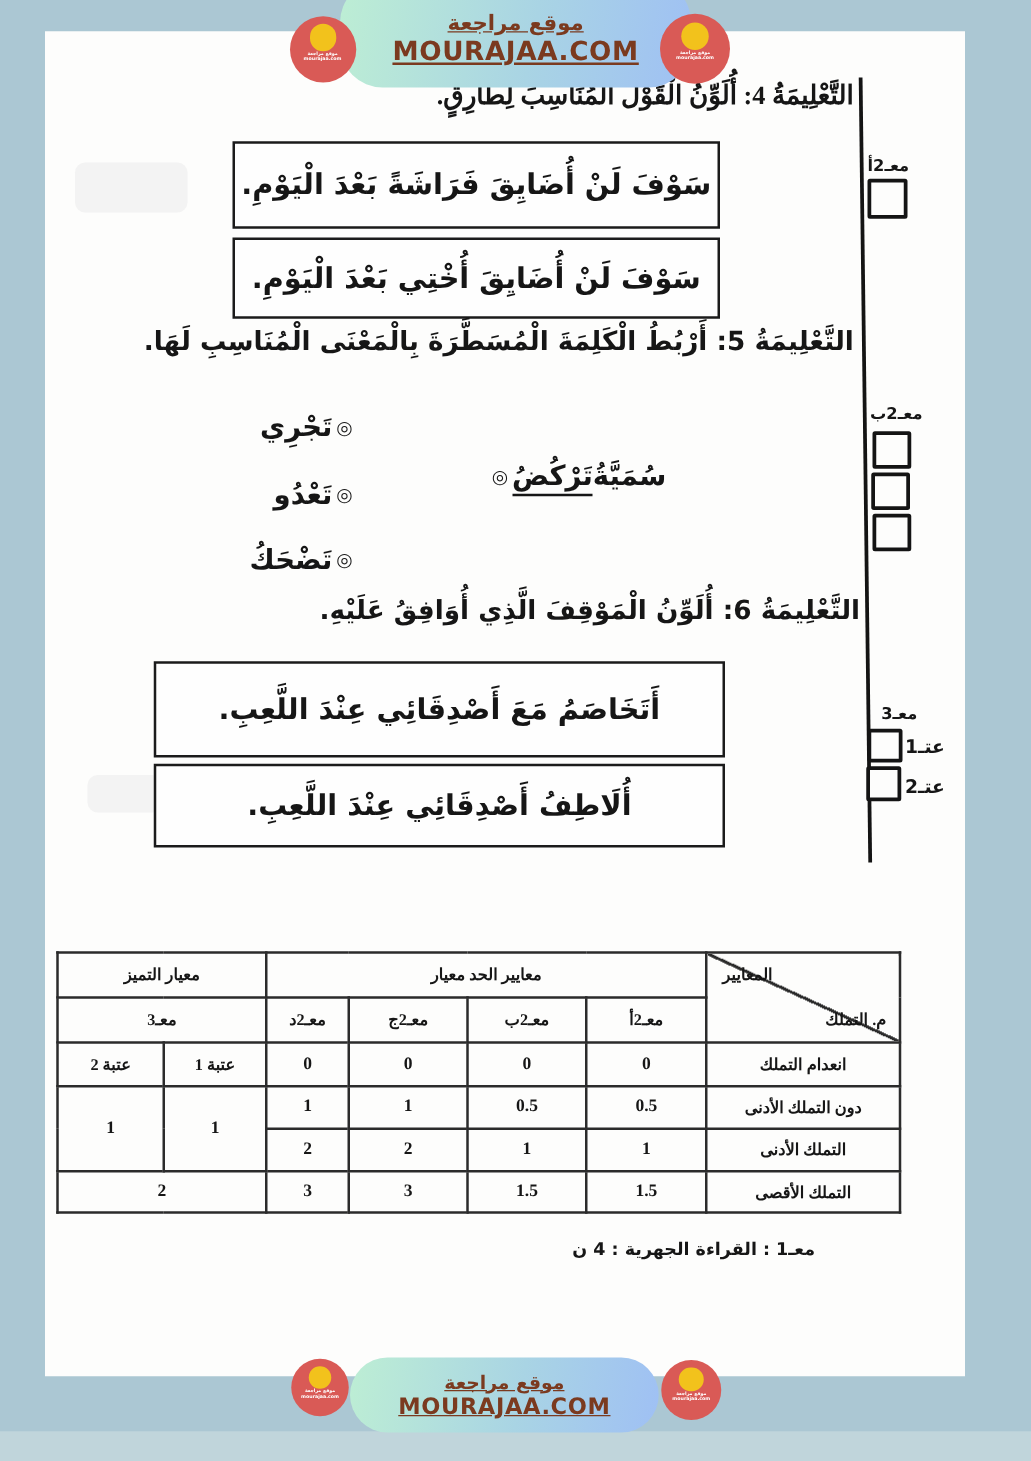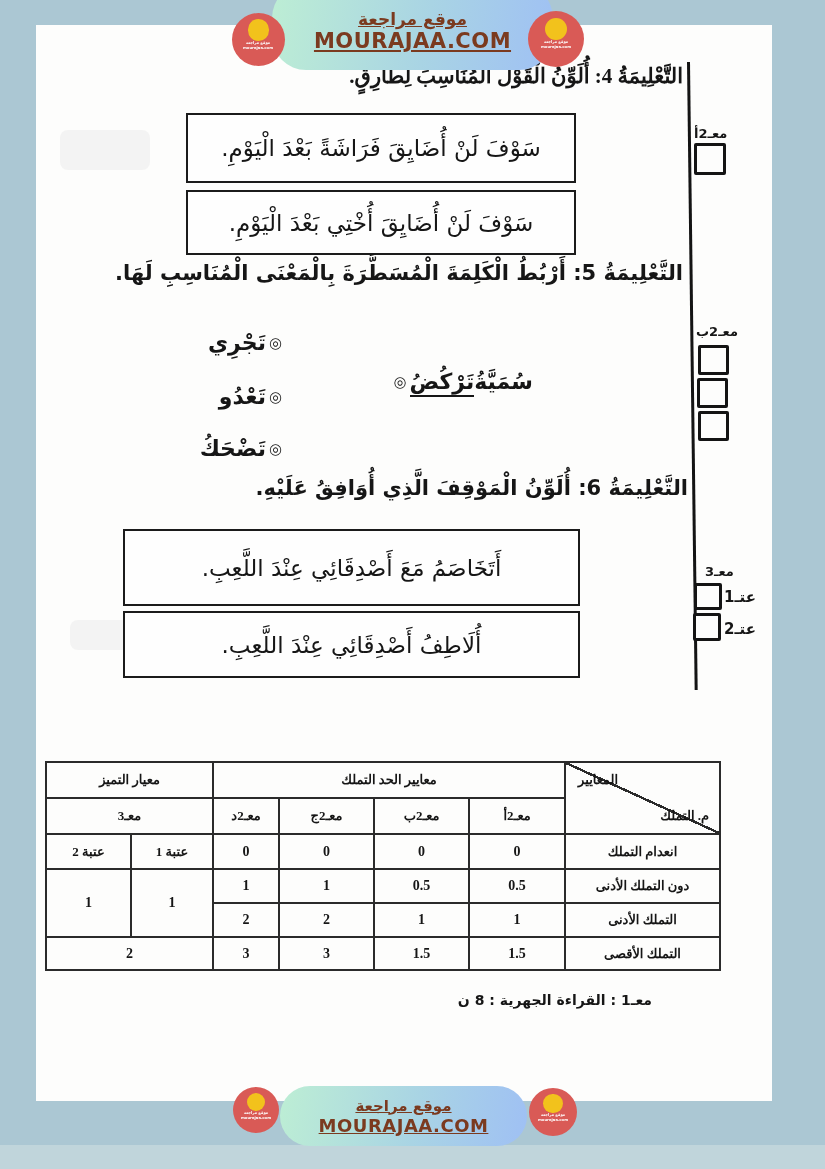--- a/index.html
+++ b/index.html
@@ -15,21 +15,21 @@
     position:absolute;left:36px;top:25px;width:736px;height:1076px;
     background:#fdfdfc;z-index:1;
   }
   .smudge{position:absolute;background:#ededec;border-radius:8px;opacity:.6;z-index:2;}
   .abs{position:absolute;z-index:3;}
   .rtl{direction:rtl;unicode-bidi:isolate;text-align:right;}
   .task-title{font-weight:bold;font-size:21px;white-space:nowrap;letter-spacing:-0.2px;}
   .answer-box{
     border:2.5px solid #1b1b1b;background:#fefefe;
     display:flex;align-items:center;justify-content:center;
-    font-weight:normal;font-size:23px;white-space:nowrap;
+    font-weight:bold;font-size:23px;white-space:nowrap;
   }
   .choice{font-weight:bold;font-size:22px;white-space:nowrap;}
   .bullet{font-size:15px;vertical-align:2px;padding:0 3px;}
   .underlined-word{border-bottom:2.5px solid #161616;padding-bottom:1px;}
   .vline{
     position:absolute;left:687px;top:62px;width:2.5px;height:628px;
     background:#141414;z-index:3;transform:rotate(-0.7deg);transform-origin:top center;
   }
   .margin-label{font-weight:bold;font-size:13px;white-space:nowrap;z-index:3;}
   .margin-label-sm{font-weight:bold;font-size:15px;white-space:nowrap;z-index:3;}
@@ -154,21 +154,21 @@
       <col style="width:66px">
       <col style="width:82px">
       <col style="width:85px">
   </colgroup>
   <tbody>
       <tr style="height:36px;">
     <td class="corner" rowspan="2">
       <span class="corner-top">المعايير</span>
       <span class="corner-bottom">م. التملك</span>
     </td>
-    <td colspan="4">معايير الحد التملك</td>
+    <td colspan="4">معايير الحد معيار</td>
     <td colspan="2">معيار التميز</td>
   </tr>
   <tr style="height:36px;">
     <td>معـ2أ</td>
     <td>معـ2ب</td>
     <td>معـ2ج</td>
     <td>معـ2د</td>
     <td colspan="2">معـ3</td>
   </tr>
   <tr style="height:35px;">
@@ -200,21 +200,21 @@
     <td>التملك الأقصى</td>
     <td class="num">1.5</td>
     <td class="num">1.5</td>
     <td class="num">3</td>
     <td class="num">3</td>
     <td class="num" colspan="2">2</td>
   </tr>
 </tbody>
   </table>
 
-<div class="abs rtl footnote" style="top:992px;right:173px;">معـ1 : القراءة الجهرية : 8 ن</div>
+<div class="abs rtl footnote" style="top:992px;right:173px;">معـ1 : القراءة الجهرية : 4 ن</div>
 
 <div class="pill pill-top">
   <div class="ar rtl">موقع مراجعة</div>
   <div class="en">MOURAJAA.COM</div>
 </div>
 <div class="badge badge-tl">
   <div class="book"></div>
   <div class="blabel"><span class="rtl">موقع مراجعة</span><br><span>mourajaa.com</span></div>
 </div>
 <div class="badge badge-tr">

